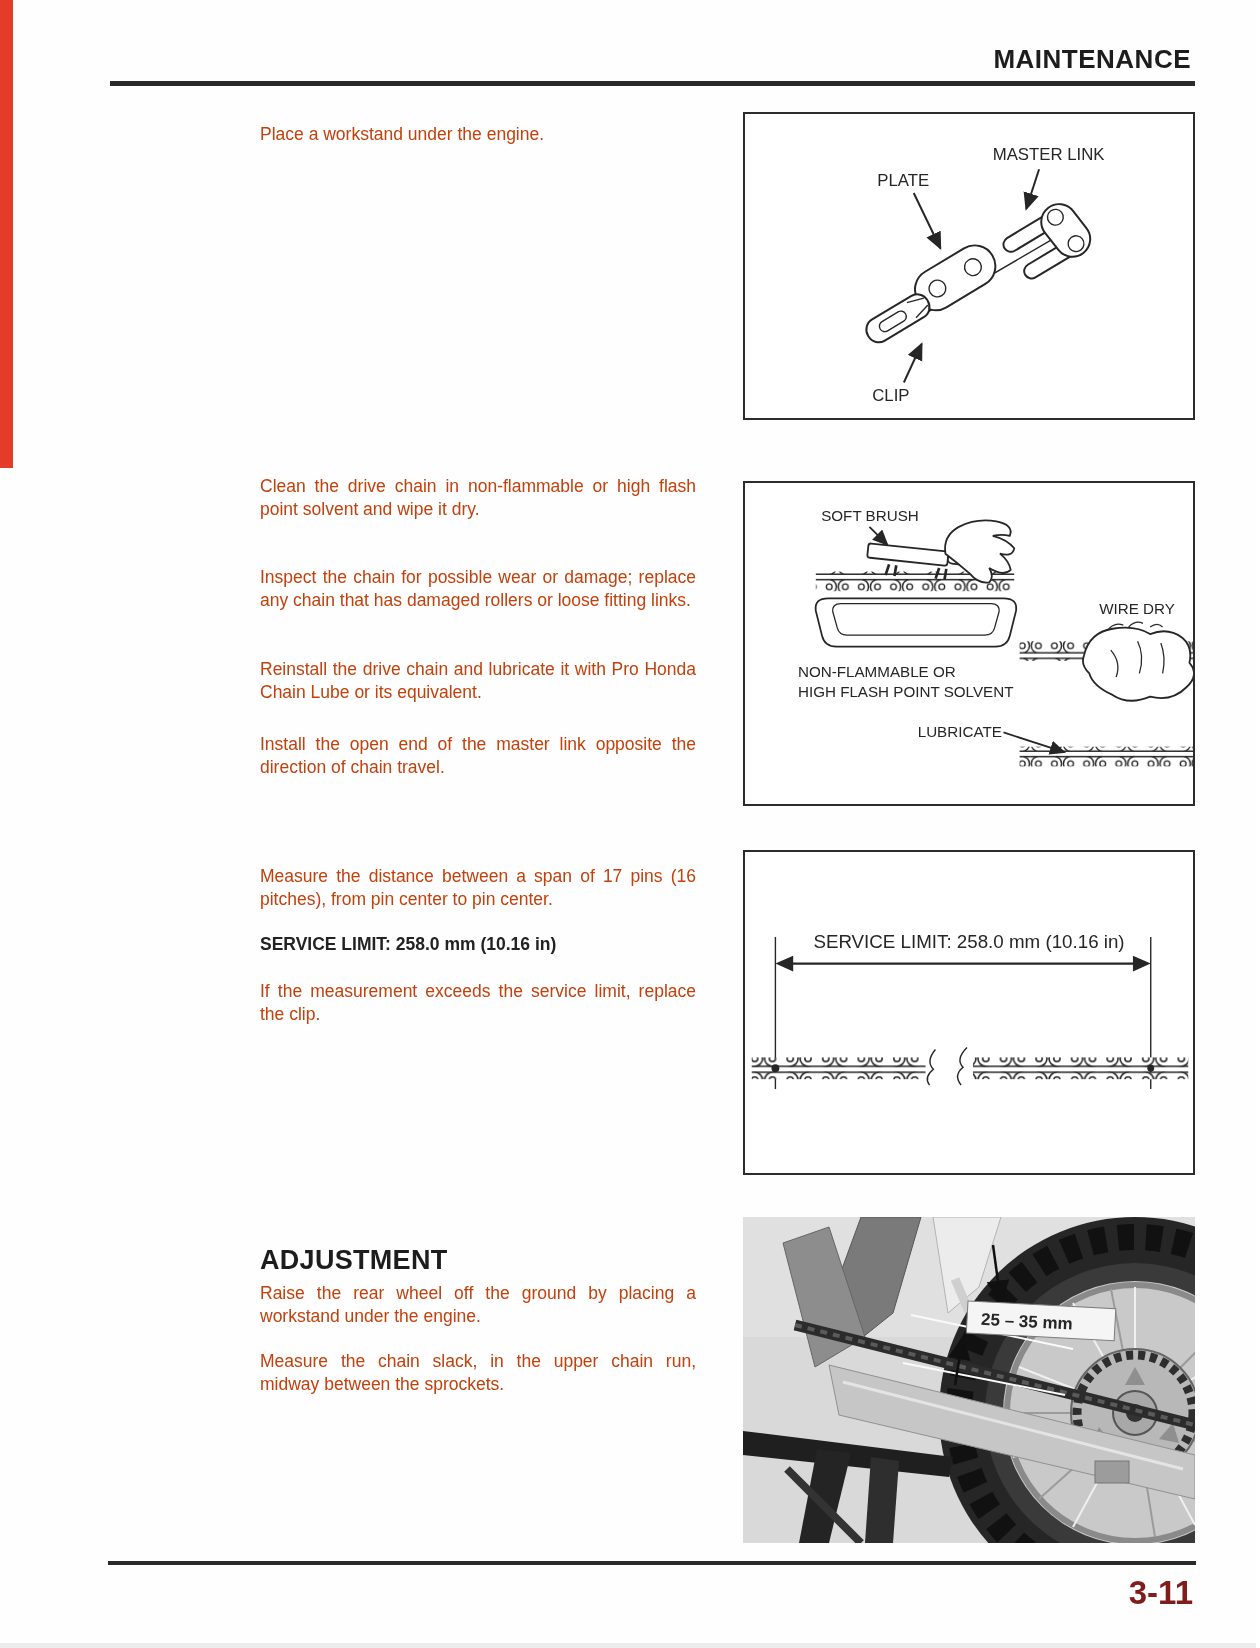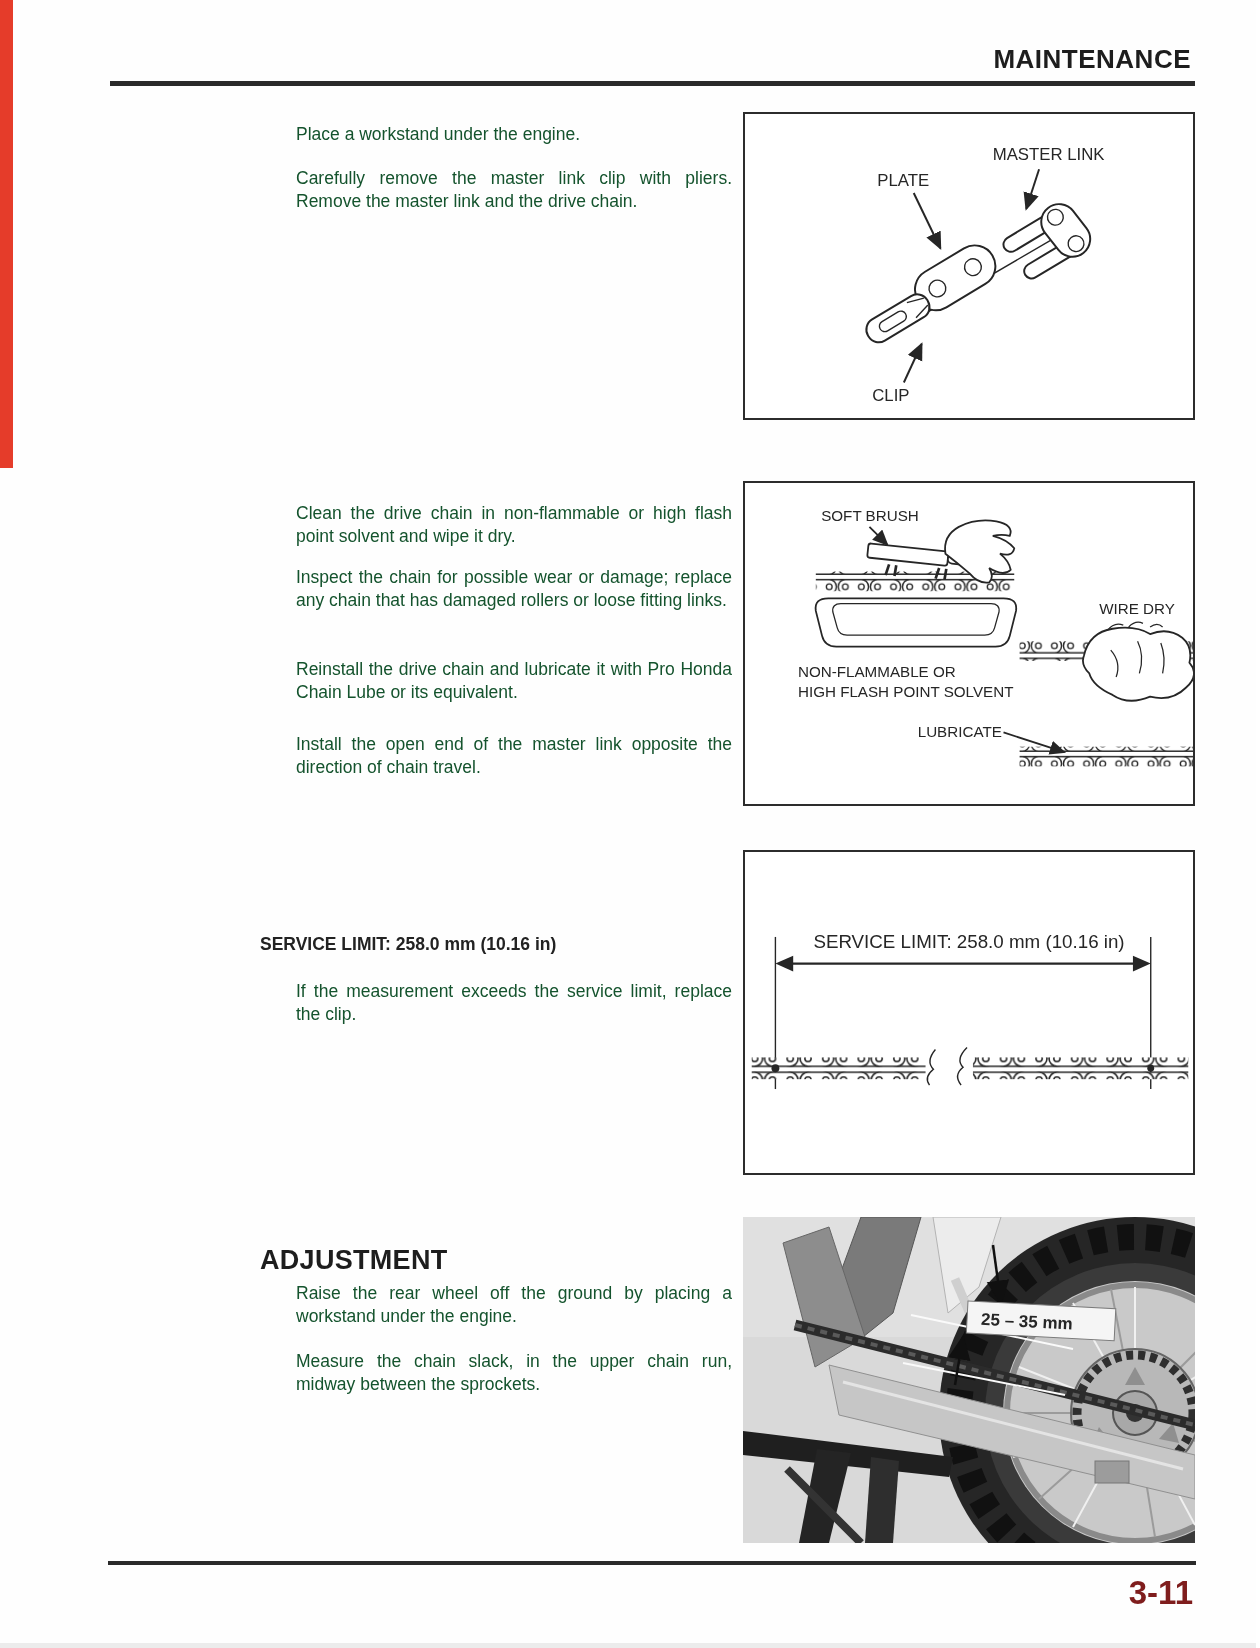--- a/index.html
+++ b/index.html
@@ -8,26 +8,26 @@
   .red-bar{position:absolute;left:0;top:0;width:13px;height:468px;background:#e53c2a;}
   .bottom-edge{position:absolute;left:0;bottom:0;width:100%;height:5px;background:#ececec;}
 
   .header-title{position:absolute;top:44px;right:65px;font-size:26px;font-weight:bold;
                 letter-spacing:.5px;color:#1d1d1d;}
   .header-rule{position:absolute;left:110px;top:81px;width:1085px;height:5px;background:#2a2a2a;}
   .footer-rule{position:absolute;left:108px;top:1561px;width:1088px;height:4px;background:#2a2a2a;}
   .page-number{position:absolute;top:1574px;right:63px;font-size:33px;font-weight:bold;color:#7f1d1d;}
 
   .para{position:absolute;left:260px;width:436px;font-size:17.5px;line-height:23.5px;
-        text-align:justify;color:#14532d;margin-left:36px;}
+        text-align:justify;color:#c2410c;}
   .spec{position:absolute;left:260px;width:460px;font-size:17.5px;font-weight:bold;color:#222;}
   .section-heading{position:absolute;left:260px;top:1206px;font-size:27px;font-weight:bold;
                    letter-spacing:.3px;color:#1d1d1d;margin-top:39px;}
 
-  #p-workstand{top:105px;} #p-remove-clip{top:149px;} #p-clean{top:484px;}
+  #p-workstand{top:105px;} #p-remove-clip{top:149px;} #p-clean{top:457px;}
   #p-inspect{top:548px;} #p-reinstall{top:640px;} #p-install-open-end{top:715px;}
   #p-measure-span{top:847px;} #spec-service-limit{top:916px;} #p-exceeds{top:962px;}
   #p-raise-wheel{top:1264px;} #p-measure-slack{top:1332px;} #spec-chain-slack{top:1401px;}
 
   .figbox{position:absolute;left:743px;width:452px;border:2px solid #2c2c2c;background:#fff;
           box-sizing:border-box;}
   #fig-master-link{top:112px;height:308px;}
   #fig-cleaning{top:481px;height:325px;padding-left:44px;}
   #fig-wear{top:850px;height:325px;}
   #fig-photo{top:1217px;height:326px;border:none;}
@@ -43,25 +43,25 @@
 <body>
 
 <div class="page">
 
   <div class="red-bar"></div>
 
   <div class="header-title">MAINTENANCE</div>
   <div class="header-rule"></div>
 
   <p class="para" id="p-workstand">Place a workstand under the engine.</p>
-  <p class="para" id="p-remove-clip">Carefully remove the master link clip with pliers. Remove the master link and the drive chain.</p>
   <p class="para" id="p-clean">Clean the drive chain in non-flammable or high flash point solvent and wipe it dry.</p>
   <p class="para" id="p-reinstall">Reinstall the drive chain and lubricate it with Pro Honda Chain Lube or its equivalent.</p>
   <p class="para" id="p-inspect">Inspect the chain for possible wear or damage; replace any chain that has damaged rollers or loose fitting links.</p>
   <p class="para" id="p-install-open-end">Install the open end of the master link opposite the direction of chain travel.</p>
+  <p class="para" id="p-measure-span">Measure the distance between a span of 17 pins (16 pitches), from pin center to pin center.</p>
   <p class="spec" id="spec-service-limit">SERVICE LIMIT: 258.0 mm (10.16 in)</p>
   <p class="para" id="p-exceeds">If the measurement exceeds the service limit, replace the clip.</p>
   <h2 class="section-heading">ADJUSTMENT</h2>
   <p class="para" id="p-raise-wheel">Raise the rear wheel off the ground by placing a workstand under the engine.</p>
   <p class="para" id="p-measure-slack">Measure the chain slack, in the upper chain run, midway between the sprockets.</p>
 
   <div class="figbox fig" id="fig-master-link">
     <svg viewBox="0 0 452 308">
       <defs>
         <marker id="ah1" markerWidth="10" markerHeight="9" refX="8" refY="4" orient="auto">

